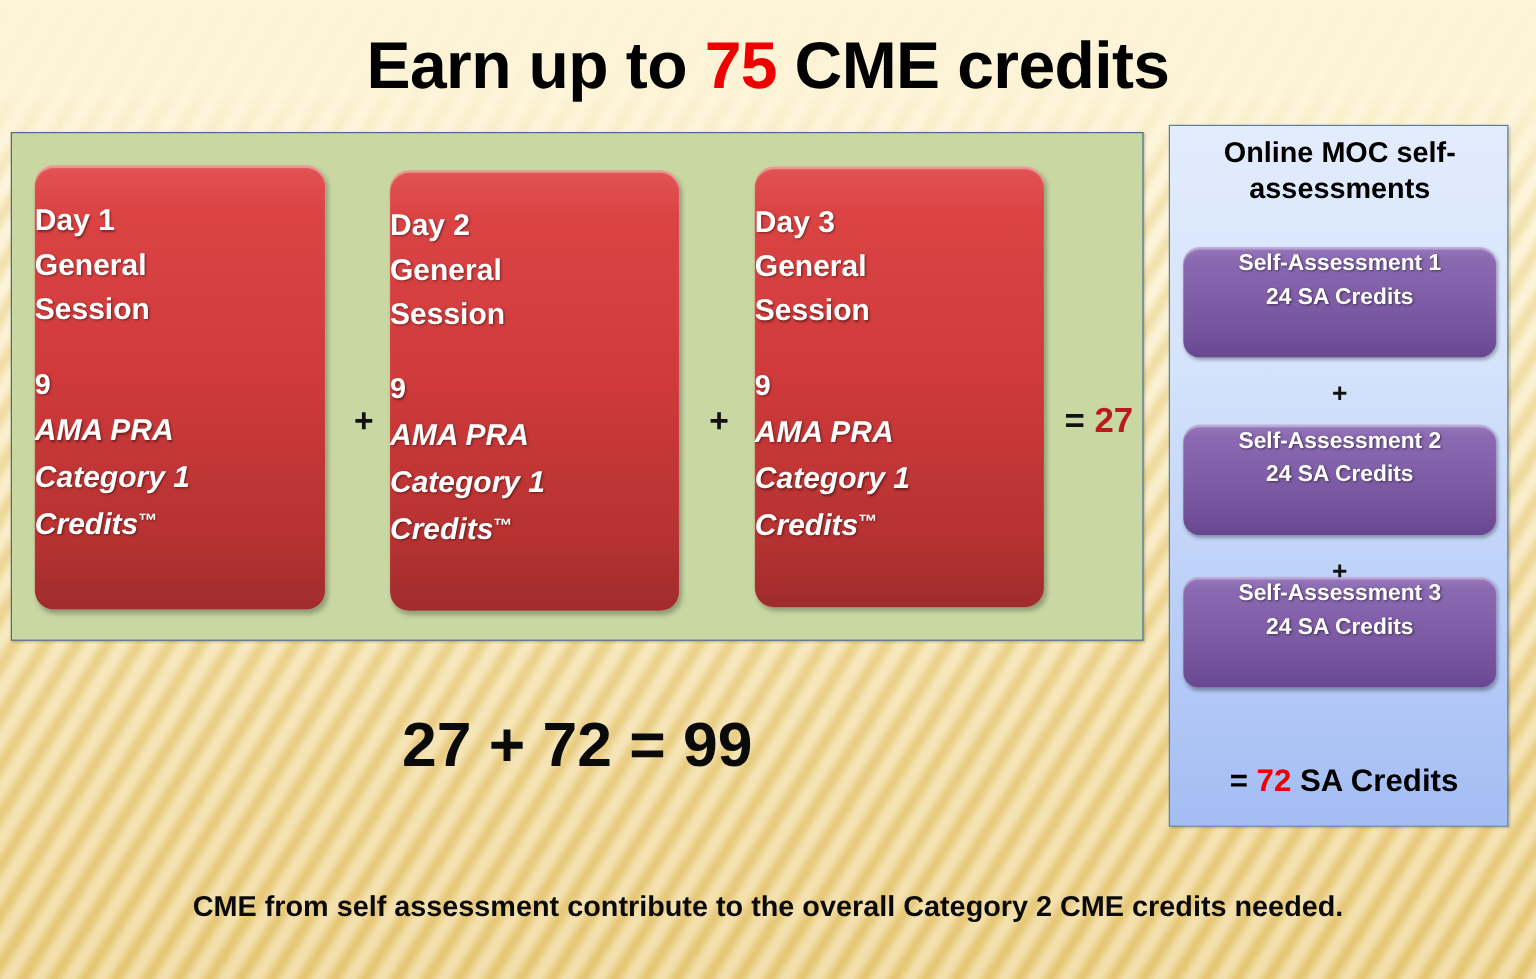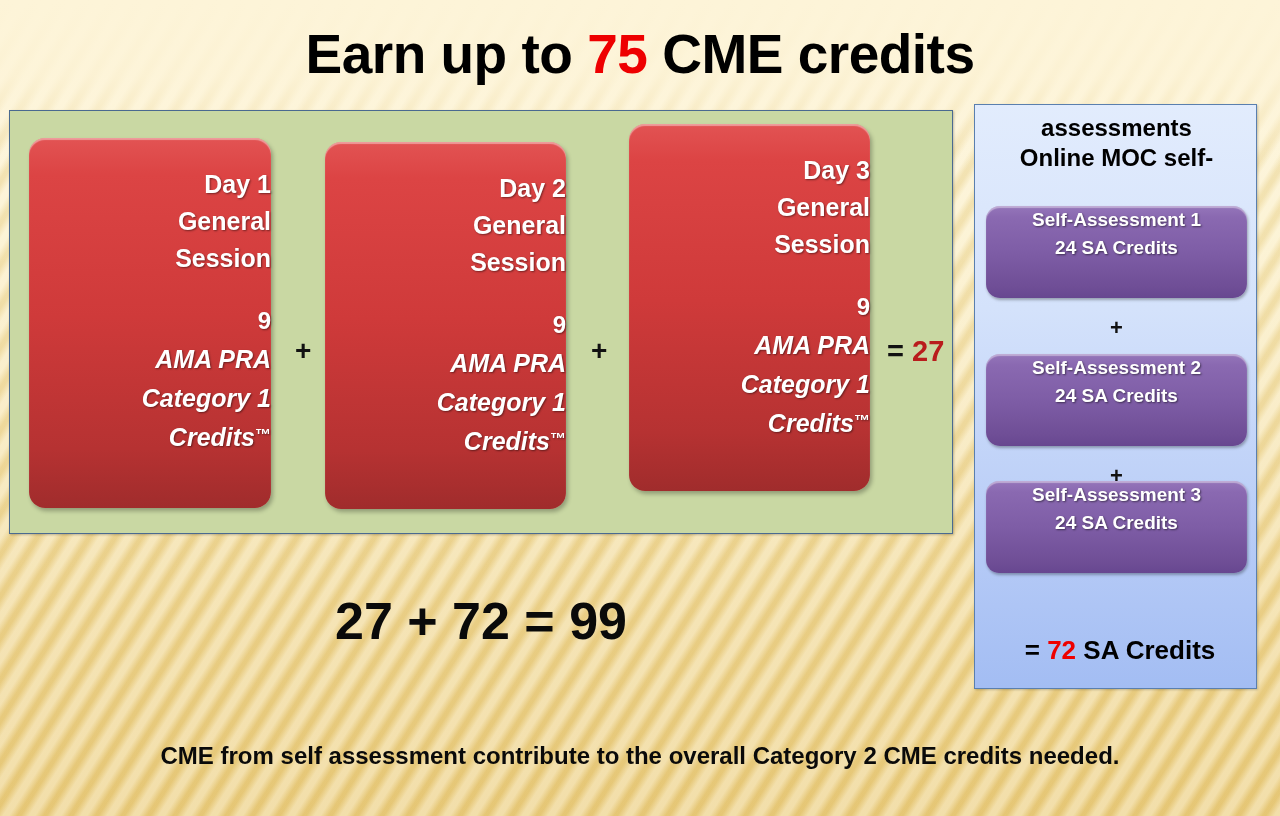--- a/index.html
+++ b/index.html
@@ -83,21 +83,21 @@
     border-radius: 16px;
     background: linear-gradient(to bottom,
        #e25353 0%,
        #dc4444 10%,
        #cf3a3a 48%,
        #b63232 84%,
        #a02c2c 100%);
     box-shadow: 2px 3px 4px rgba(0,0,0,0.28),
                 inset 0 2px 1px rgba(255,255,255,0.42);
     color: #ffffff;
-    text-align: right;
+    text-align: left;
     padding-top: 28px;
   }
   .day-box .hdr {
     font-size: 25px;
     font-weight: bold;
     line-height: 1.47;
     text-shadow: 1px 1px 2px rgba(0,0,0,0.45);
   }
   .day-box .num {
     font-size: 24px;
@@ -115,21 +115,21 @@
     text-shadow: 1px 1px 2px rgba(0,0,0,0.45);
   }
   .day-box .tm {
     font-size: 16px;
     font-style: normal;
     vertical-align: 6px;
   }
 
   #day1 { left: 19px;  top: 27px;  width: 242px; height: 370px; }
   #day2 { left: 315px; top: 31px;  width: 241px; height: 367px; }
-  #day3 { left: 619px; top: 13px;  width: 241px; height: 367px; }
+  #day3 { left: 619px; top: 28px;  width: 241px; height: 367px; }
 
   .plus-green {
     position: absolute;
     font-size: 28px;
     font-weight: bold;
     color: #111111;
     line-height: 1;
   }
   #plus-1 { left: 285px; top: 226px; }
   #plus-2 { left: 581px; top: 226px; }
@@ -296,22 +296,22 @@
 
       <div class="plus-green" id="plus-1">+</div>
       <div class="plus-green" id="plus-2">+</div>
 
       <div id="eq-27"><span>= </span><span class="red">27</span></div>
     </div>
   </div>
 
   <div id="blue-panel">
     <div id="blue-title">
+      <div>Online MOC self-</div>
       <div>assessments</div>
-      <div>Online MOC self-</div>
     </div>
 
     <div class="sa-box" id="sa-1">
       <div>Self-Assessment 1</div>
       <div>24 SA Credits</div>
     </div>
 
     <div class="plus-blue" id="bplus-1">+</div>
 
     <div class="sa-box" id="sa-2">

